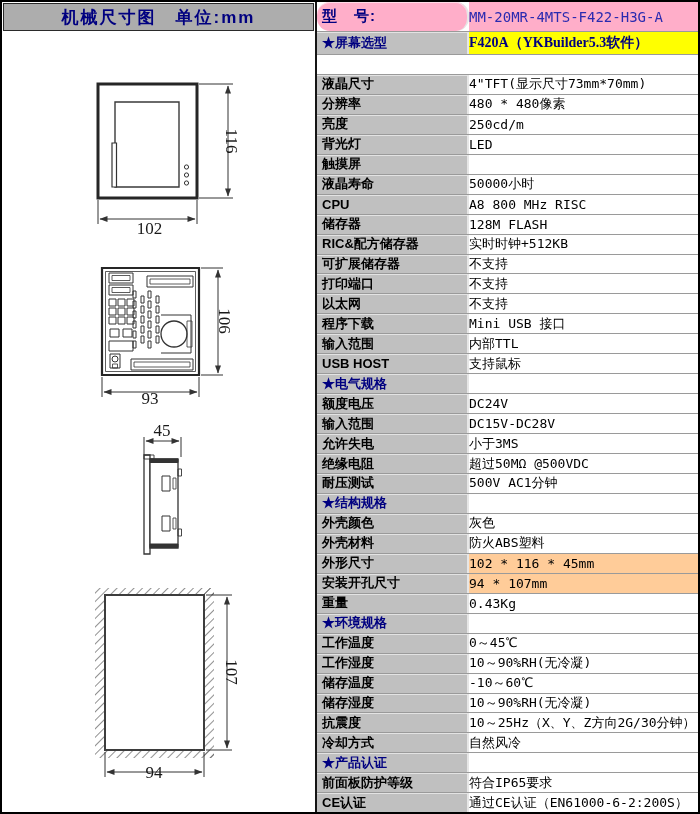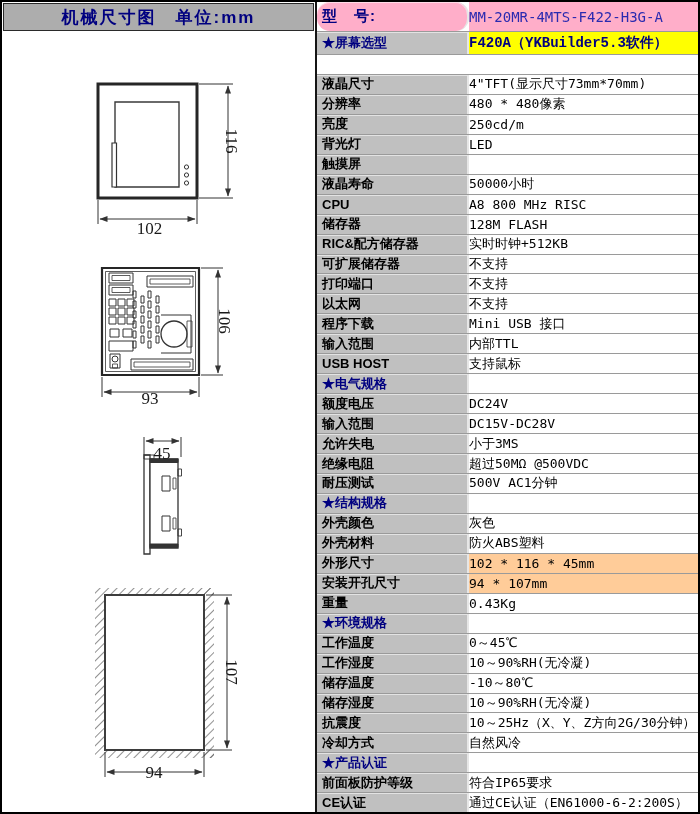--- a/index.html
+++ b/index.html
@@ -38,21 +38,21 @@
   .cell.value {
     flex:1; background:#fff; font-size:13px; color:#000;
     font-family:"DejaVu Sans Mono", monospace;
   }
   .model-row { flex:none; height:29px; }
   .model-row .cell.label { background:#ffaec9; color:#000080; font-size:15px; letter-spacing:1px;border-radius:13px; }
   .model-row .cell.value { background:#ffaec9; color:#2a2ab0; font-size:14px; }
   .screen-row { flex:none; height:22px; }
   .screen-row .cell.label { color:#000080; }
   .screen-row .cell.value { background:#ffff00; color:#000080; font-weight:bold;
-                            font-family:Liberation Mono, monospace; font-size:14px; }
+                            font-family:Liberation Serif, serif; font-size:14px; }
   .section-row .cell.label { color:#000080; }
   .hl .cell.value { background:#ffcc99; }
 </style>
 </head>
 <body>
 
 <div class="page">
 
   <div class="left">
     <div class="left-header">机械尺寸图　单位:mm</div>
@@ -170,21 +170,21 @@
         <rect x="53" y="34" width="28" height="3.5" fill="#333"></rect>
         <rect x="53" y="119" width="28" height="3.5" fill="#333"></rect>
         <rect x="65" y="51" width="8" height="15"></rect>
         <rect x="76" y="53" width="3" height="11" stroke-width="0.8"></rect>
         <rect x="65" y="91" width="8" height="15"></rect>
         <rect x="76" y="93" width="3" height="11" stroke-width="0.8"></rect>
         <rect x="81" y="44" width="3.5" height="7" stroke-width="0.9"></rect>
         <rect x="81" y="104" width="3.5" height="7" stroke-width="0.9"></rect>
       </g>
     </svg>
-    <span class="dim" style="left:135px;top:444px;width:50px">45</span>
+    <span class="dim" style="left:135px;top:421px;width:50px">45</span>
 
     <svg class="drw" style="left:90px;top:585px" width="160" height="200" viewBox="0 0 160 200">
       <defs>
         <marker id="ar4" markerWidth="9" markerHeight="8" refX="8" refY="3.5" orient="auto">
           <path d="M0.5,0.5 L8.5,3.5 L0.5,6.5 z" fill="#333"></path>
         </marker>
         <pattern id="hat" width="6" height="6" patternUnits="userSpaceOnUse" patternTransform="rotate(45)">
           <line x1="0" y1="0" x2="0" y2="6" stroke="#555" stroke-width="1.3"></line>
         </pattern>
       </defs>
@@ -335,21 +335,21 @@
       <div class="row">
         <div class="cell label">工作温度</div>
         <div class="cell value">0～45℃</div>
       </div>
       <div class="row">
         <div class="cell label">工作湿度</div>
         <div class="cell value">10～90%RH(无冷凝)</div>
       </div>
       <div class="row">
         <div class="cell label">储存温度</div>
-        <div class="cell value">-10～80℃</div>
+        <div class="cell value">-10～60℃</div>
       </div>
       <div class="row">
         <div class="cell label">储存湿度</div>
         <div class="cell value">10～90%RH(无冷凝)</div>
       </div>
       <div class="row">
         <div class="cell label">抗震度</div>
         <div class="cell value">10～25Hz（X、Y、Z方向2G/30分钟）</div>
       </div>
       <div class="row">

